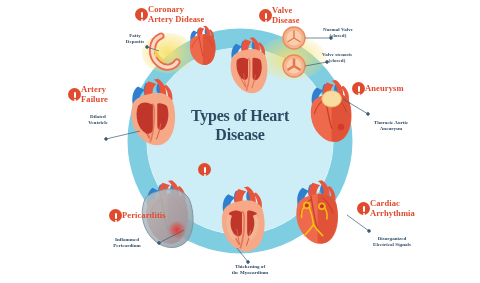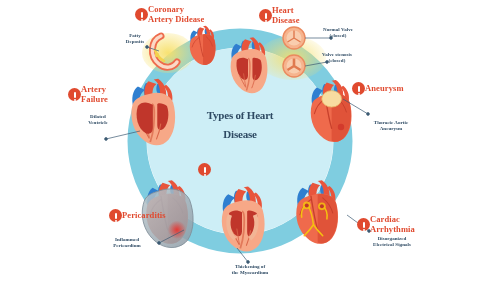--- a/index.html
+++ b/index.html
@@ -54,21 +54,21 @@
   }
   .sublabel.ta-center{text-align:center;}
 
   
   #title{
     position:absolute;
     left:166px;top:106px;width:148px;
     text-align:center;
     color:#2e4a63;
     font-weight:bold;
-    font-size:11px;
+    font-size:16px;
     line-height:19px;
     white-space:pre-line;
     letter-spacing:-.2px;
   }
 </style>
 </head>
 <body>
 
 <div id="stage">
 
@@ -271,32 +271,32 @@
         <i></i>
       </span>
     <span class="ctext">Coronary
 Artery Didease</span>
   </div>
 
   <div class="callout stack" style="left:259px;top:6px;">
     <span class="badge">
         <i></i>
       </span>
-    <span class="ctext">Heart
+    <span class="ctext">Valve
 Disease</span>
   </div>
 
   <div class="callout" style="left:352px;top:82px;">
     <span class="badge">
         <i></i>
       </span>
     <span class="ctext">Aneurysm</span>
   </div>
 
-  <div class="callout stack" style="left:357px;top:199px;margin-top:16px;">
+  <div class="callout stack" style="left:357px;top:199px;">
     <span class="badge">
         <i></i>
       </span>
     <span class="ctext">Cardiac
 Arrhythmia</span>
   </div>
 
   <div class="callout" style="left:198px;top:163px;">
     <span class="badge">
         <i></i>

